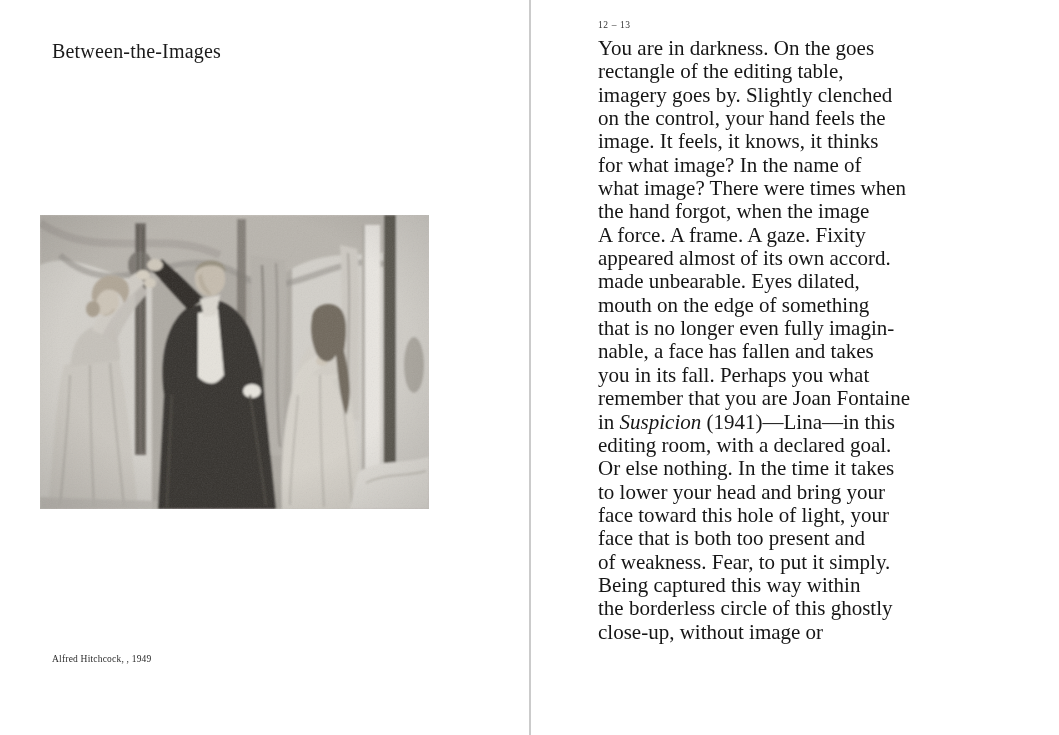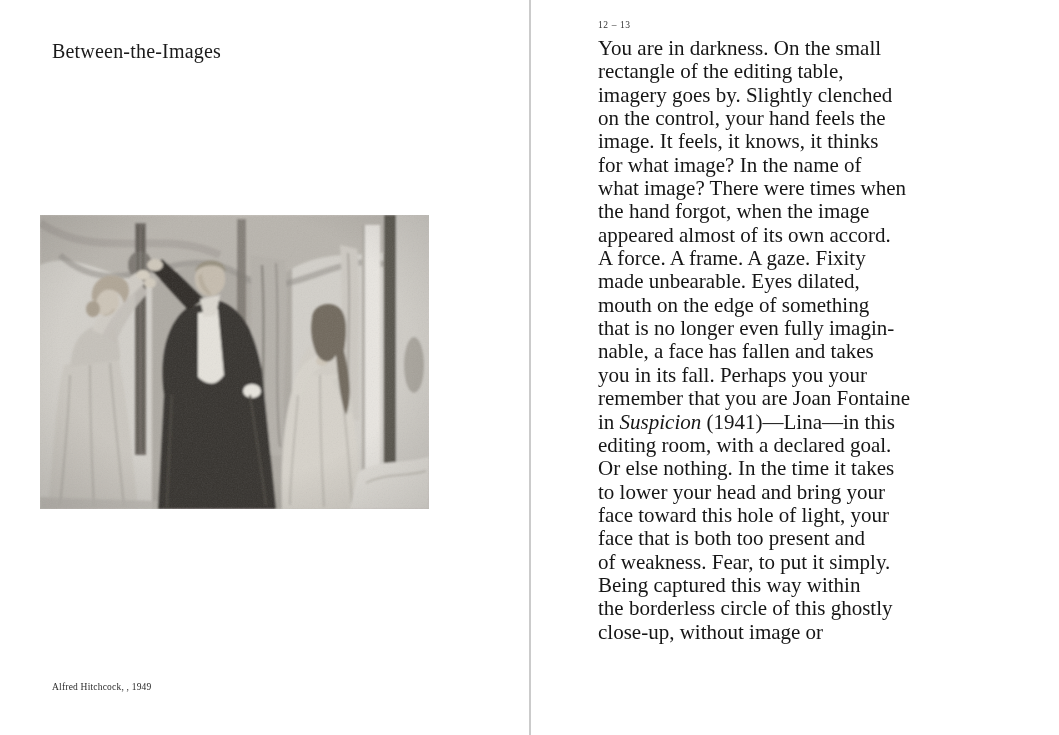--- a/index.html
+++ b/index.html
@@ -31,21 +31,21 @@
   }
   .film-still {
     position: absolute;
     left: 40px; top: 215px;
     width: 389px; height: 294px;
     overflow: hidden;
   }
   .film-still svg { display: block; width: 100%; height: 100%; }
   .photo-caption {
     position: absolute;
-    left: 52px; top: 682px;
+    left: 52px; top: 654px;
     font-size: 9.5px;
     letter-spacing: 0.2px;
     color: #2a2a2a;
     white-space: nowrap;
   }
   
   .folio {
     position: absolute;
     left: 598px; top: 20px;
     font-size: 9.5px;
@@ -164,35 +164,35 @@
       <rect width="389" height="294" fill="url(#vig)"></rect>
     </svg>
   </figure>
 
   <div class="photo-caption">Alfred Hitchcock, , 1949</div>
 
   <div class="gutter"></div>
 
   <div class="folio">12 – 13</div>
   <div class="body-text">
-      <div class="line"><span>You are in darkness. On the small</span></div>
+      <div class="line"><span>You are in darkness. On the goes</span></div>
       <div class="line"><span>rectangle of the editing table,</span></div>
       <div class="line"><span>imagery goes by. Slightly clenched</span></div>
       <div class="line"><span>on the control, your hand feels the</span></div>
       <div class="line"><span>image. It feels, it knows, it thinks</span></div>
       <div class="line"><span>for what image? In the name of</span></div>
       <div class="line"><span>what image? There were times when</span></div>
       <div class="line"><span>the hand forgot, when the image</span></div>
+      <div class="line"><span>A force. A frame. A gaze. Fixity</span></div>
       <div class="line"><span>appeared almost of its own accord.</span></div>
-      <div class="line"><span>A force. A frame. A gaze. Fixity</span></div>
       <div class="line"><span>made unbearable. Eyes dilated,</span></div>
       <div class="line"><span>mouth on the edge of something</span></div>
       <div class="line"><span>that is no longer even fully imagin-</span></div>
       <div class="line"><span>nable, a face has fallen and takes</span></div>
-      <div class="line"><span>you in its fall. Perhaps you your</span></div>
+      <div class="line"><span>you in its fall. Perhaps you what</span></div>
       <div class="line"><span>remember that you are Joan Fontaine</span></div>
       <div class="line"><span>in </span><i>Suspicion</i><span> (1941)—Lina—in this</span></div>
       <div class="line"><span>editing room, with a declared goal.</span></div>
       <div class="line"><span>Or else nothing. In the time it takes</span></div>
       <div class="line"><span>to lower your head and bring your</span></div>
       <div class="line"><span>face toward this hole of light, your</span></div>
       <div class="line"><span>face that is both too present and</span></div>
       <div class="line"><span>of weakness. Fear, to put it simply.</span></div>
       <div class="line"><span>Being captured this way within</span></div>
       <div class="line"><span>the borderless circle of this ghostly</span></div>

